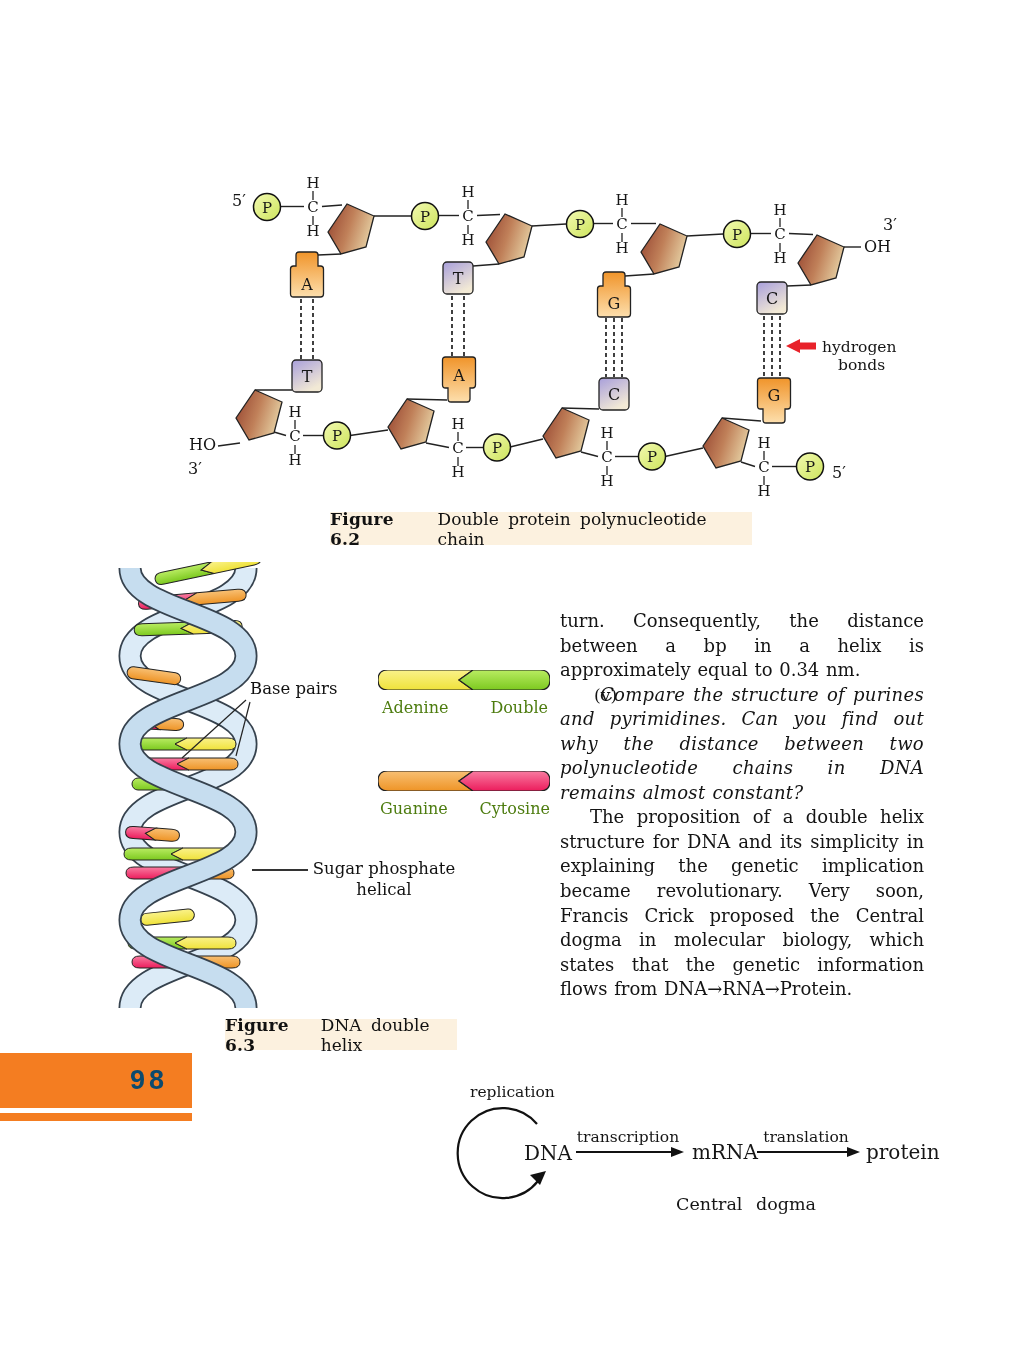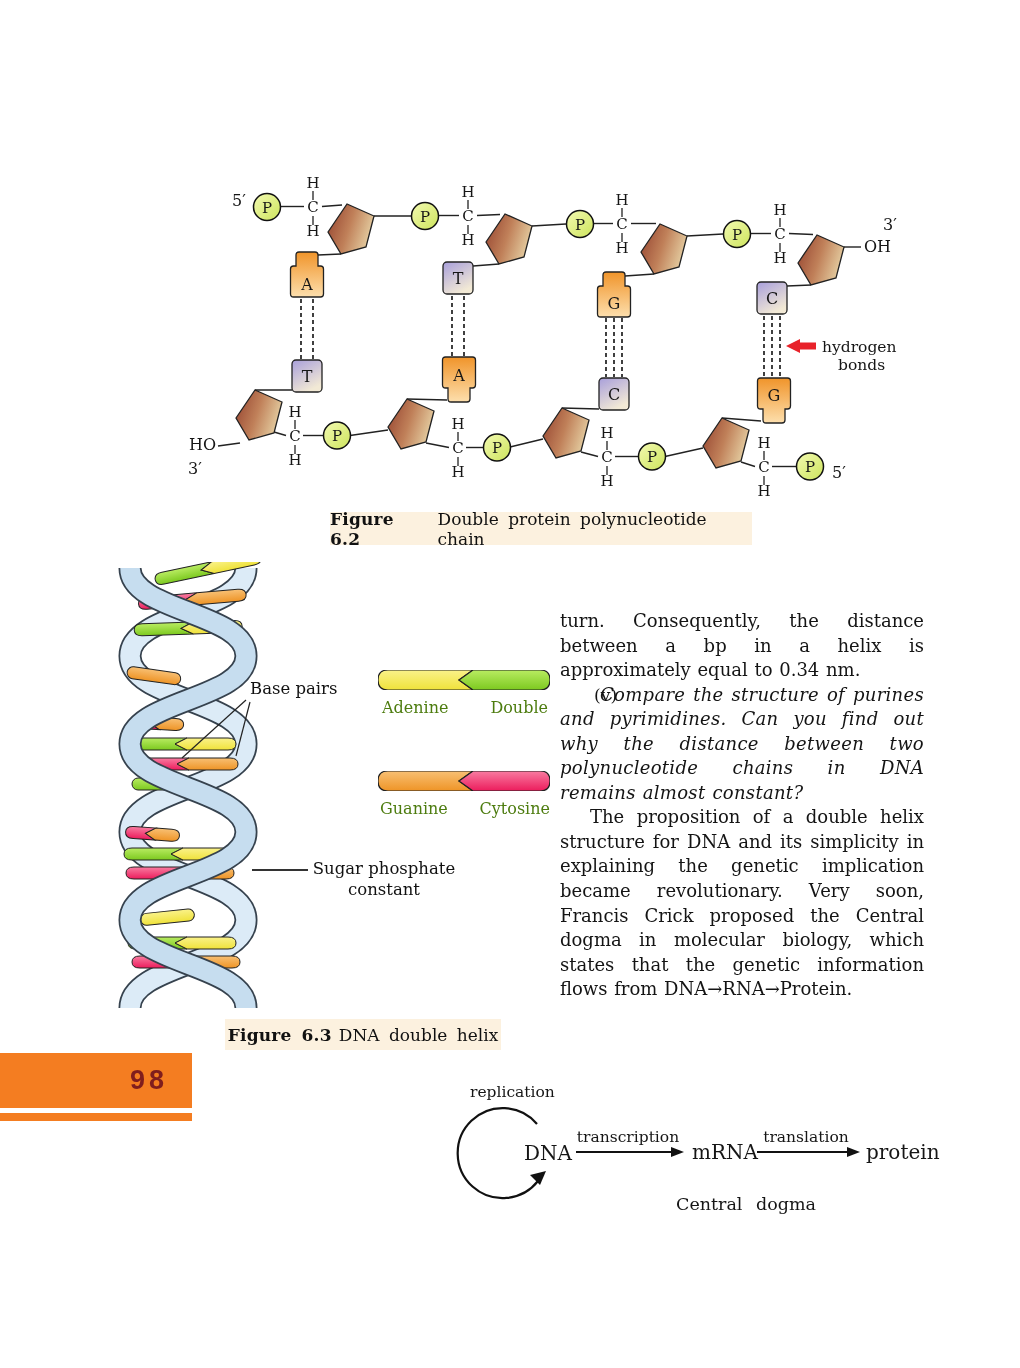--- a/index.html
+++ b/index.html
@@ -19,21 +19,21 @@
   .item{position:relative;padding-left:66px;}
   .marker{position:absolute;left:34px;top:0;font-size:17.2px;line-height:24.55px;}
   .q{font-style:italic;text-indent:40px;letter-spacing:.3px;}
   .last{text-indent:30px;}
   .lbl{font-size:16.5px;color:#111;margin-left:7px;}
   .legend-labels{display:flex;justify-content:space-between;font-size:16px;color:#4d7c0f;}
   .pagebar{
     background:#f47d21;display:flex;align-items:center;justify-content:flex-end;
     padding-right:24px;box-sizing:border-box;
     font-family:"Liberation Sans", sans-serif;font-weight:bold;
-    color:#7f1d1d;font-size:27px;letter-spacing:4px;
+    color:#0c4a6e;font-size:27px;letter-spacing:4px;
   }
   .pagestrip{background:#f47d21;}
   .ptrline{background:#333;height:1.5px;}
 </style>
 </head>
 <body>
 
 <div class="abs" style="left:0;top:0;width:1020px;height:1368px;">
 
 <svg width="0" height="0" style="position:absolute" aria-hidden="true">
@@ -294,42 +294,42 @@
 
 <div class="abs lbl" style="left:243px;top:679px">Base pairs</div>
 <svg class="abs" style="left:176px;top:696px" width="88" height="72" viewBox="0 0 88 72">
   <line x1="70" y1="4" x2="6" y2="62" stroke="#222" stroke-width="1.2"></line>
   <line x1="74" y1="6" x2="60" y2="60" stroke="#222" stroke-width="1.2"></line>
 </svg>
 
 <div class="abs ptrline" style="left:252px;top:869px;width:56px"></div>
 <div class="abs lbl" style="left:302px;top:858px;width:150px;text-align:center;line-height:21px">
   <div>Sugar phosphate</div>
-  <div>constant</div>
+  <div>helical</div>
 </div>
 
 <svg class="abs" style="left:378px;top:670px" width="172" height="20" viewBox="0 0 172 20">
   <path d="M10,0 H95 L81,10 L95,20 H10 Q0,20 0,10 Q0,0 10,0 Z" fill="url(#legY)" stroke="#222" stroke-width="1.2"></path>
   <path d="M95,0 L81,10 L95,20 H162 Q172,20 172,10 Q172,0 162,0 Z" fill="url(#legG)" stroke="#222" stroke-width="1.2"></path>
 </svg>
 <div class="abs legend-labels" style="left:382px;top:698px;width:166px">
   <span>Adenine</span>
   <span>Double</span>
 </div>
 
 <svg class="abs" style="left:378px;top:771px" width="172" height="20" viewBox="0 0 172 20">
   <path d="M10,0 H95 L81,10 L95,20 H10 Q0,20 0,10 Q0,0 10,0 Z" fill="url(#legO)" stroke="#222" stroke-width="1.2"></path>
   <path d="M95,0 L81,10 L95,20 H162 Q172,20 172,10 Q172,0 162,0 Z" fill="url(#legC)" stroke="#222" stroke-width="1.2"></path>
 </svg>
 <div class="abs legend-labels" style="left:380px;top:799px;width:170px">
   <span>Guanine</span>
   <span>Cytosine</span>
 </div>
 
-<div class="caption abs" style="left:225px;top:1019px;width:276px;height:31px">
+<div class="caption abs" style="left:225px;top:1019px;width:232px;height:31px">
   <b>Figure 6.3</b>
   <span>DNA double helix</span>
 </div>
 
 <div class="bodytext abs" style="left:560px;top:609px;width:364px">
   <p class="cont">turn. Consequently, the distance between a bp in a helix is approximately equal to 0.34 nm.</p>
   <div class="item">
     <span class="marker">(v)</span>
   </div>
   <p class="q">Compare the structure of purines and pyrimidines. Can you find out why the distance between two polynucleotide chains in DNA remains almost constant?</p>

